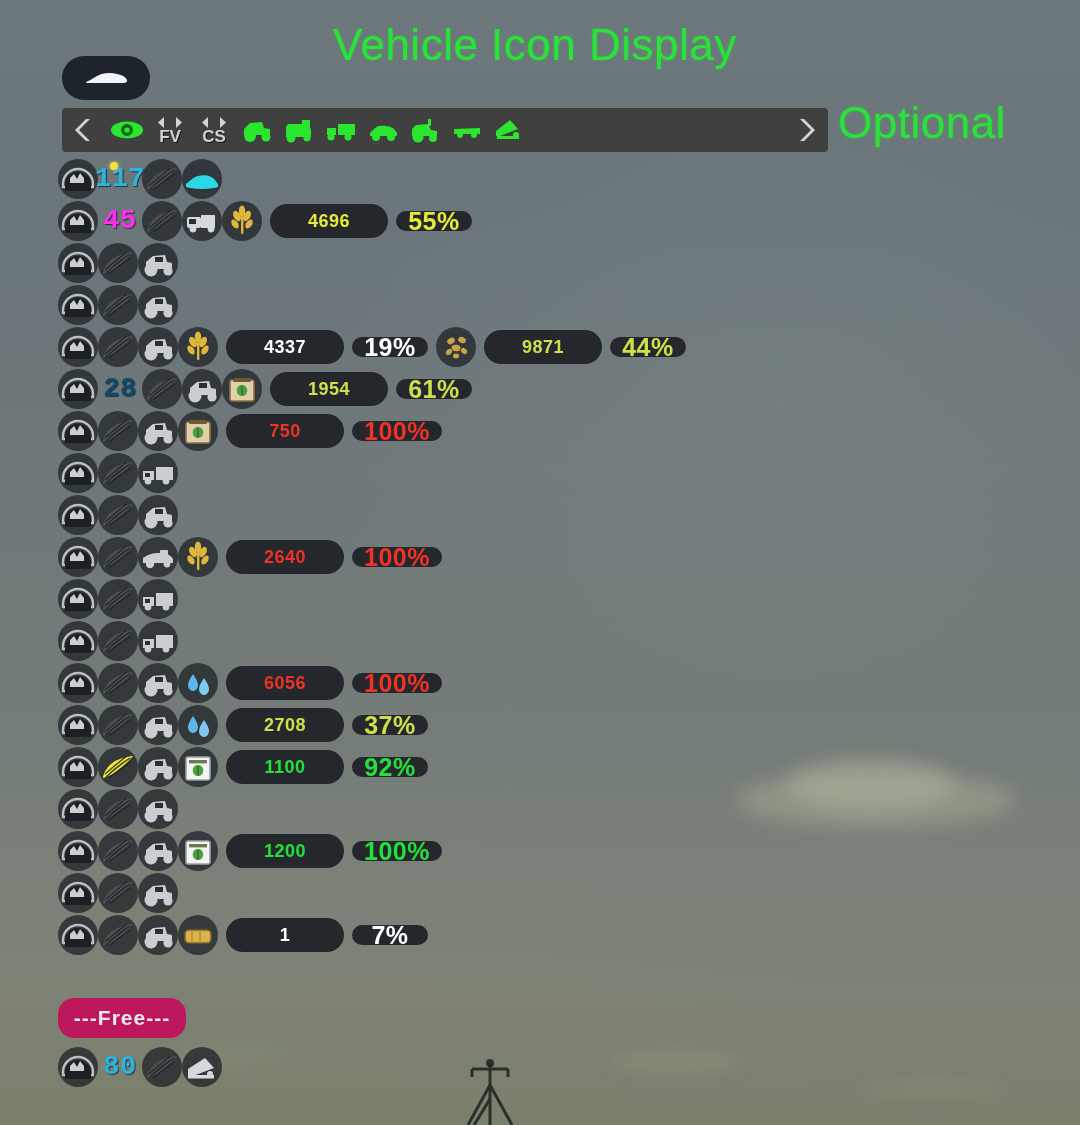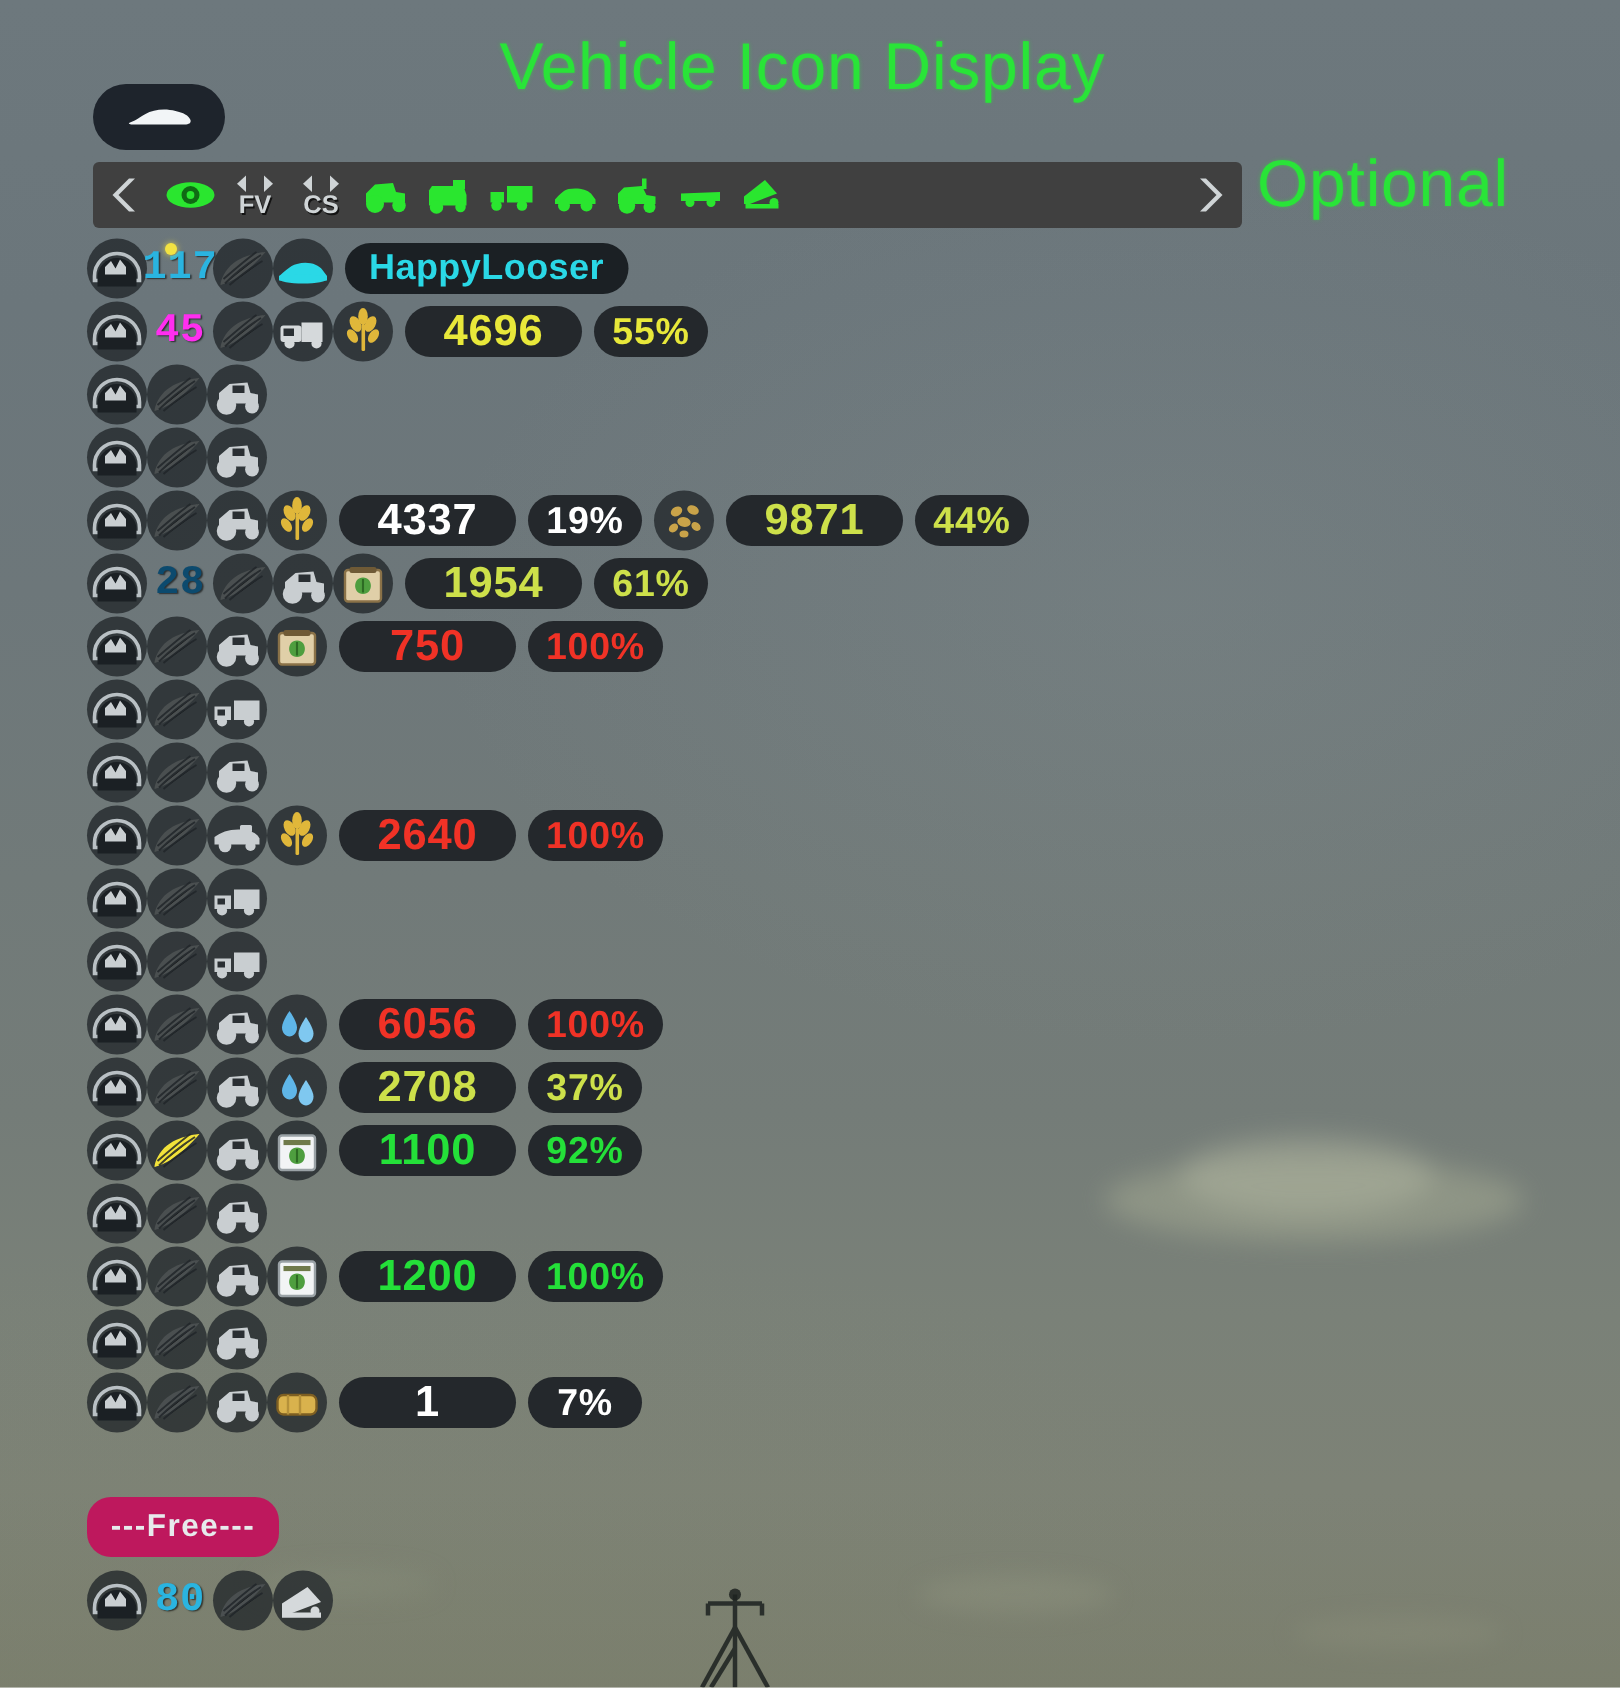--- a/index.html
+++ b/index.html
@@ -115,24 +115,24 @@
     background:#2a2f33;
     display:flex; align-items:center; justify-content:center;
     position:relative; overflow:hidden;
   }
   .disc.transparent { background:rgba(35,40,44,.80); }
 
   .num-badge {
     height:34px; min-width:118px; padding:16px 14px;
     background:#24282c; border-radius:17px;
     display:flex; align-items:center; justify-content:center;
-    font-size:29px; font-weight:bold; letter-spacing:.5px;
+    font-size:18px; font-weight:bold; letter-spacing:.5px;
   }
   .pct-badge {
-    height:34px; min-width:76px; padding:0 12px;
+    height:20px; min-width:76px; padding:0 12px;
     background:#24282c; border-radius:17px;
     display:flex; align-items:center; justify-content:center;
     font-size:25px; font-weight:bold; letter-spacing:.5px;
     margin-left:8px;
   }
   .name-badge {
     height:34px; padding:0 16px;
     background:#1b2024; border-radius:17px;
     display:flex; align-items:center;
     font-size:24px; font-weight:bold; color:#2ad8e6; letter-spacing:.3px;
@@ -326,21 +326,20 @@
           </g>
         </svg>
       </span>
       <span class="disc transparent">
         <svg width="38" height="30" viewBox="0 0 38 30">
           <path d="M3 20 C6 18 10 13 15 12 C22 10 29 12 32 16 L35 20 L35 23 L3 23 Z" fill="#2ad8e6"></path>
           <ellipse cx="19" cy="22" rx="16" ry="3" fill="#2ad8e6"></ellipse>
         </svg>
       </span>
       <span class="spacer-sm"></span>
-      <span class="name-badge" style="color:#2ad8e6">HappyLooser</span>
     </div>
     <div class="v-row">
       <span class="disc transparent">
         <svg width="36" height="30" viewBox="0 0 36 30">
           <path d="M3 20 A15 15 0 0 1 33 20 L33 23 L3 23 Z" fill="none" stroke="#b9c0c4" stroke-width="2.4"></path>
           <path d="M5 21 A13 13 0 0 1 31 21 L31 27 L5 27 Z" fill="#1b2024"></path>
           <path d="M10 14 L14 10 L17 15 L20 9 L24 14 L24 19 L10 19 Z" fill="#c9ced1"></path>
         </svg>
       </span>
       <span class="id-wrap">

